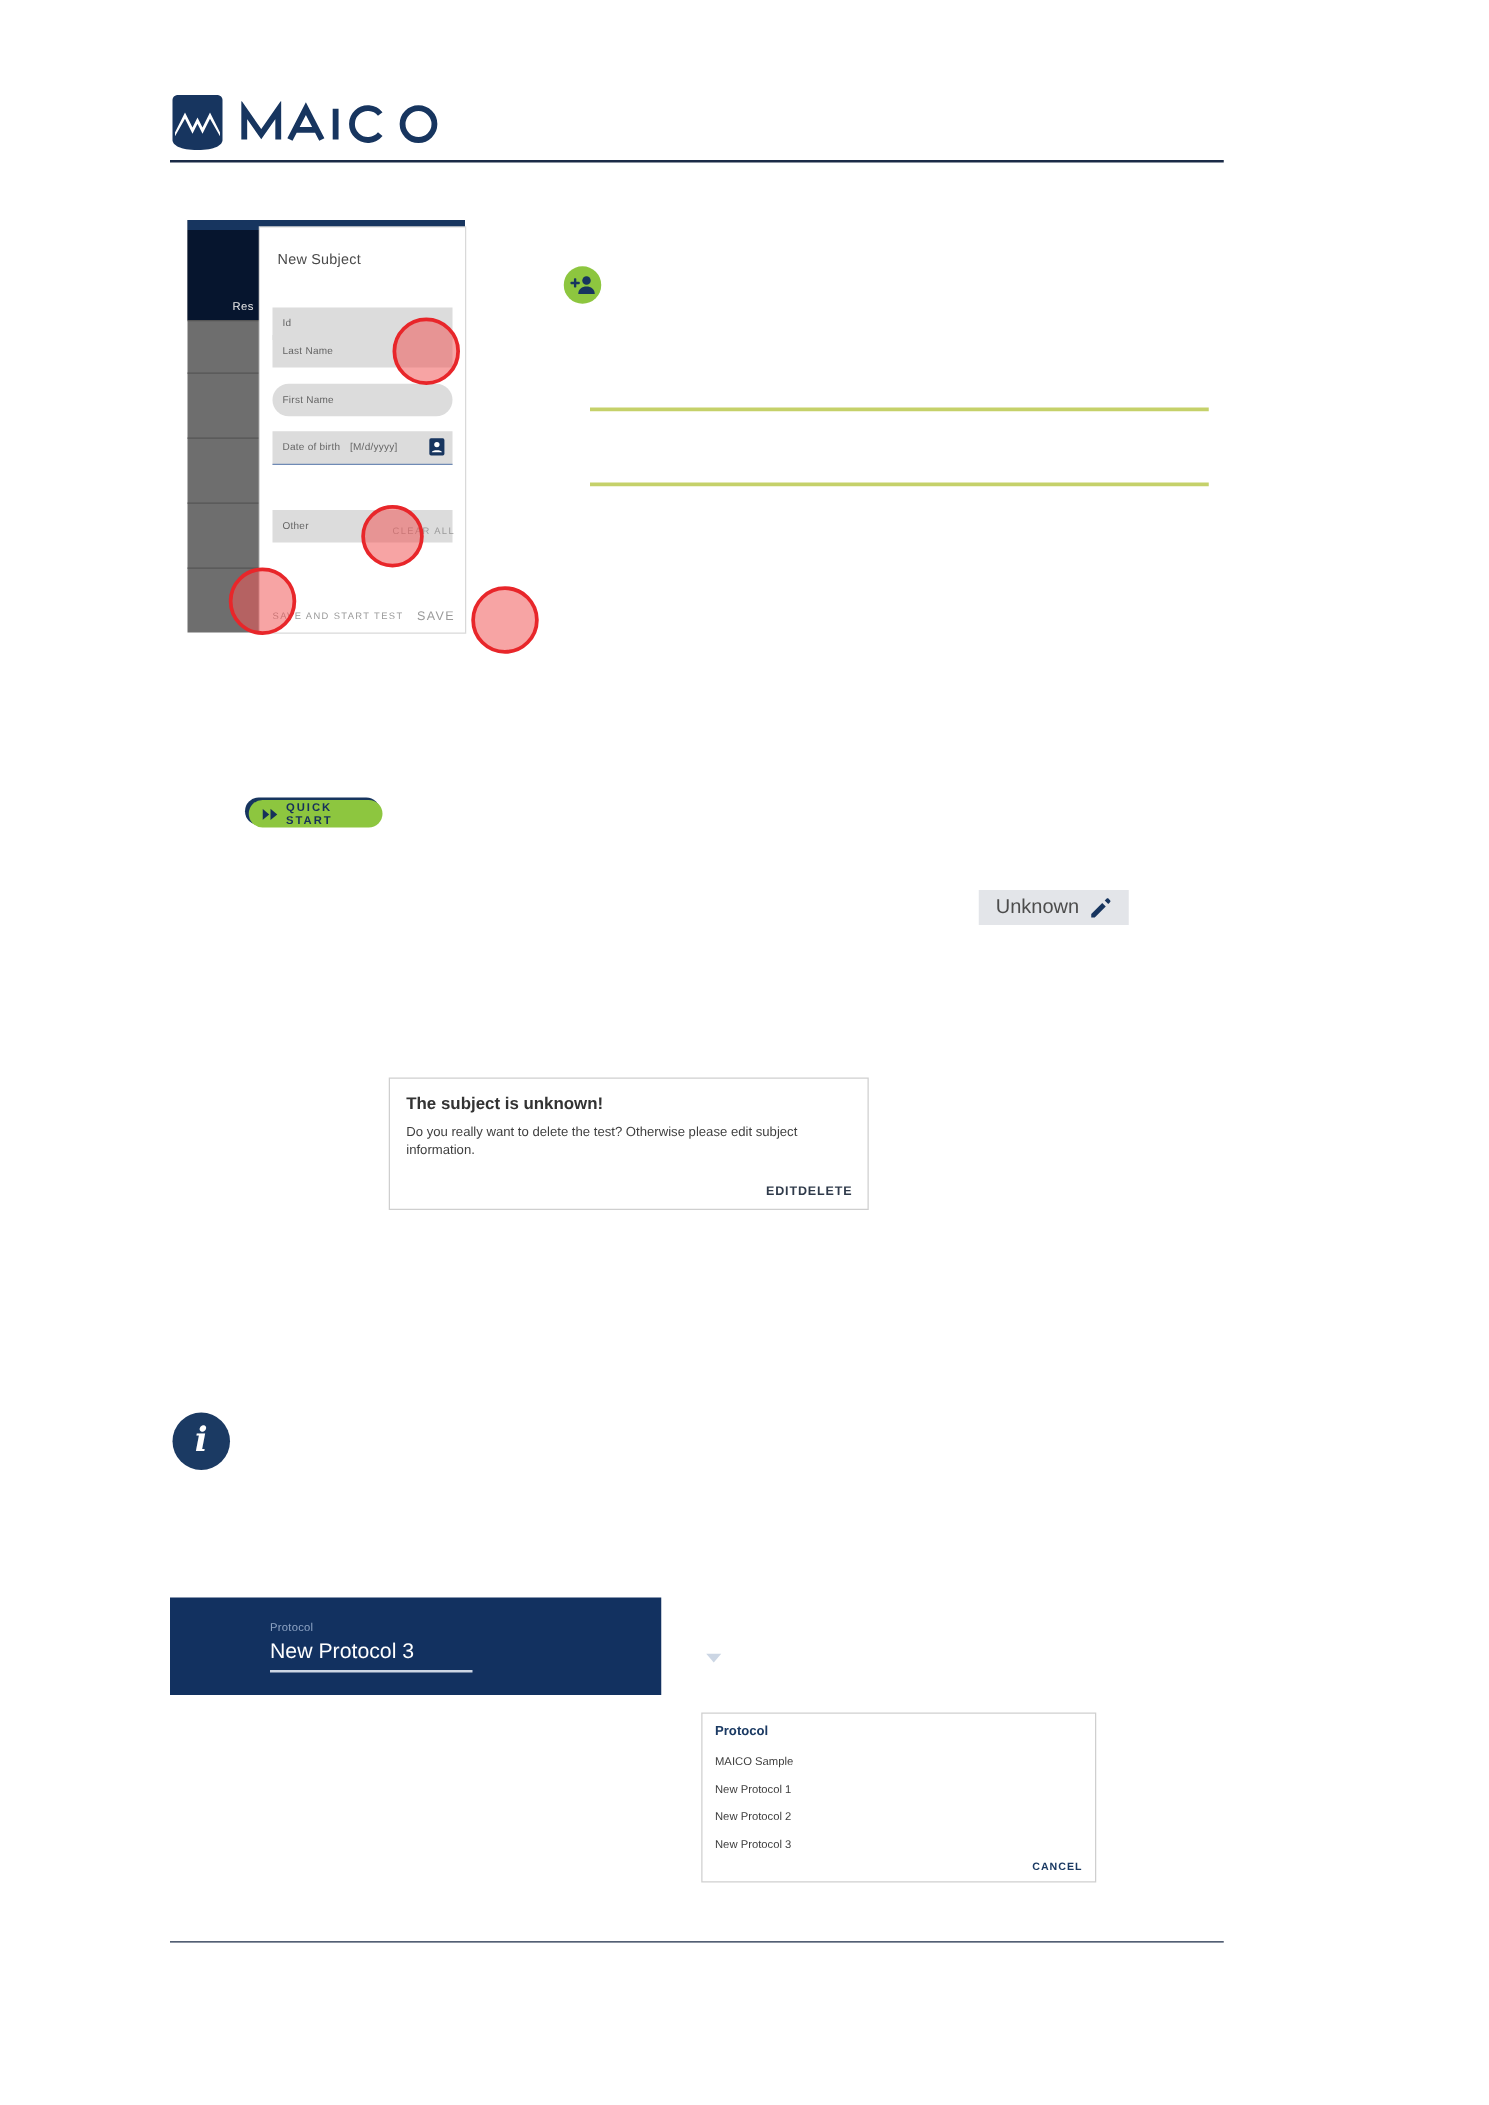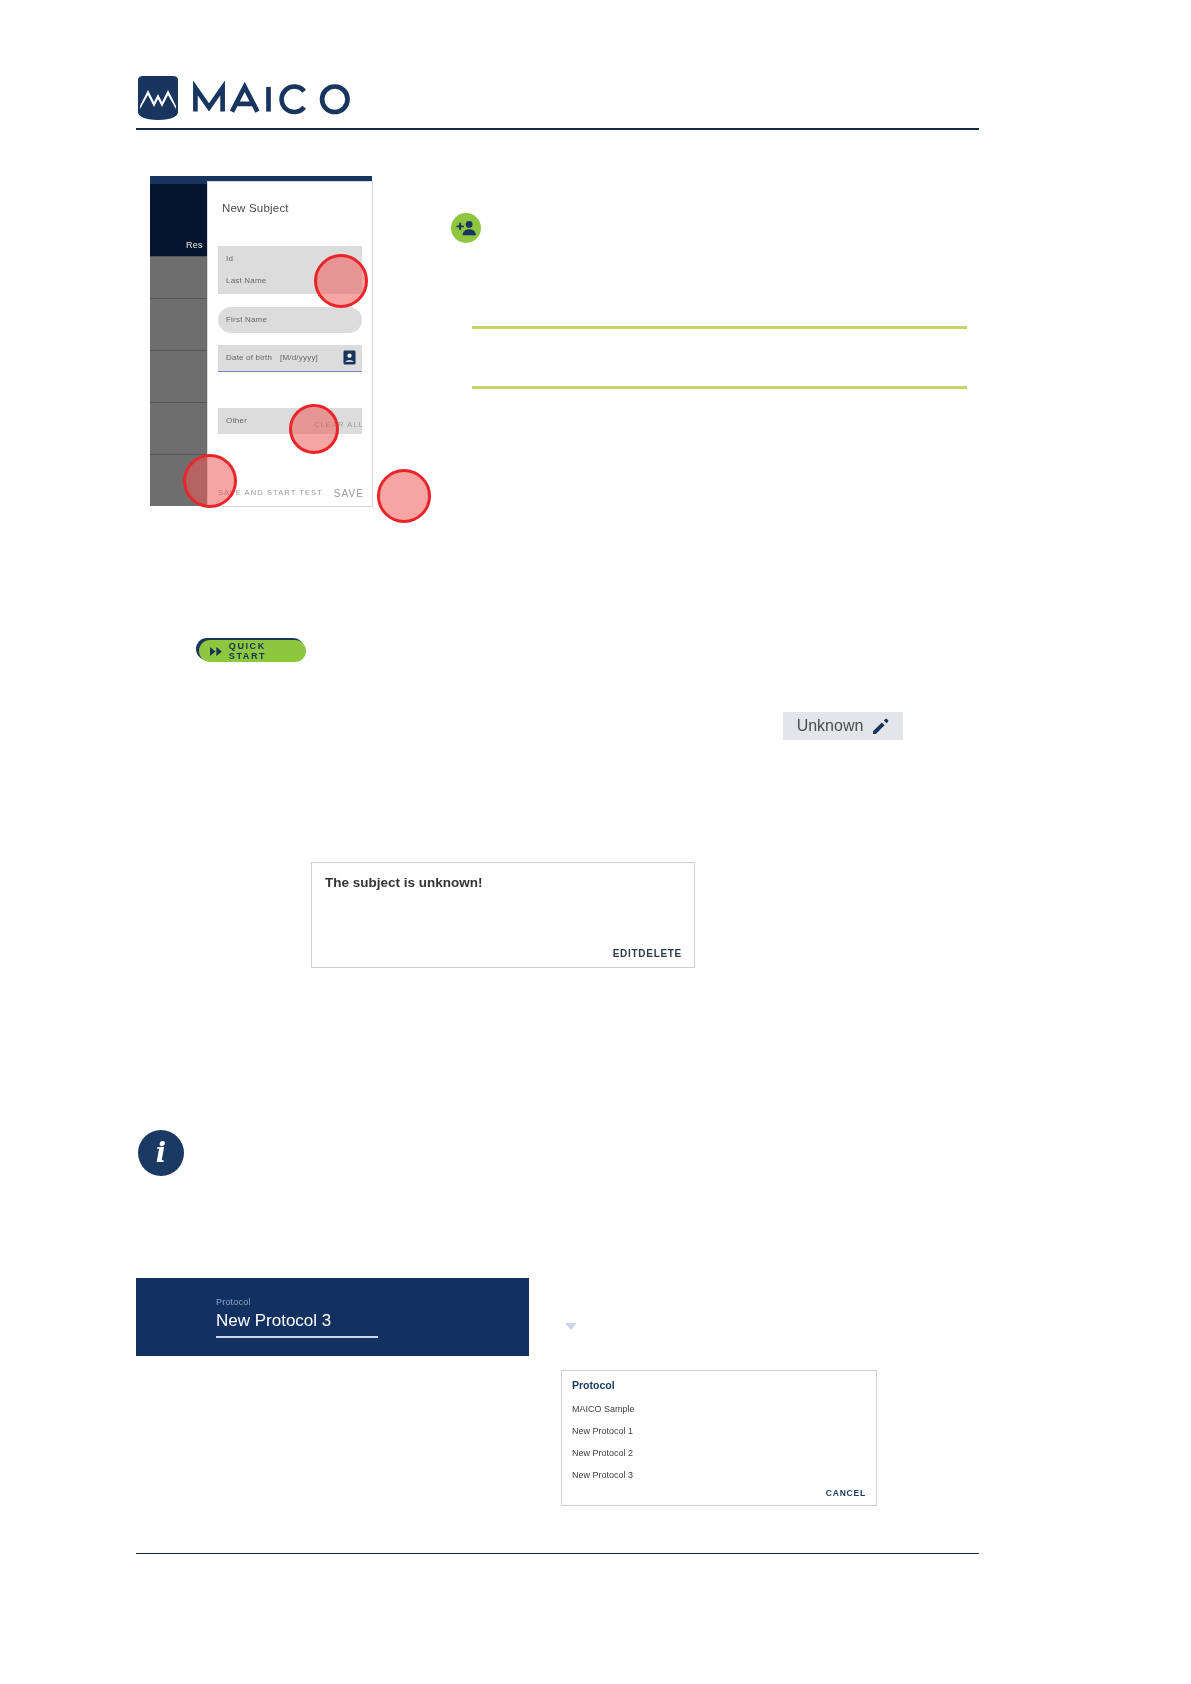--- a/index.html
+++ b/index.html
@@ -478,20 +478,21 @@
 <div class="unknown-chip">
   <span class="unknown-label">Unknown</span>
   <svg width="17" height="17" viewBox="0 0 17 17">
     <path d="M1 13.2 L1 16 L3.8 16 L12.6 7.2 L9.8 4.4 Z" fill="#17355f"></path>
     <path d="M14.6 5.2 L16 3.8 C16.5 3.3 16.5 2.6 16 2.1 L14.9 1 C14.4 0.5 13.7 0.5 13.2 1 L11.8 2.4 Z" fill="#17355f"></path>
   </svg>
 </div>
 
 <div class="unknown-dialog">
   <div class="ud-title">The subject is unknown!</div>
+  <div class="ud-body">Do you really want to delete the test? Otherwise please edit subject information.</div>
   <div class="ud-actions">
     <span class="ud-btn">EDIT</span>
     <span class="ud-btn">DELETE</span>
   </div>
 </div>
 
 <div class="info-badge">
   <span>i</span>
 </div>
 

